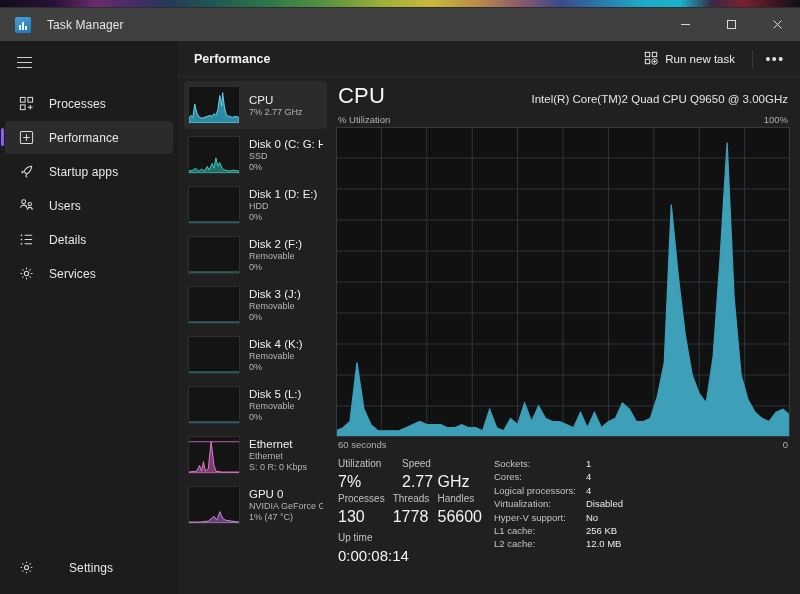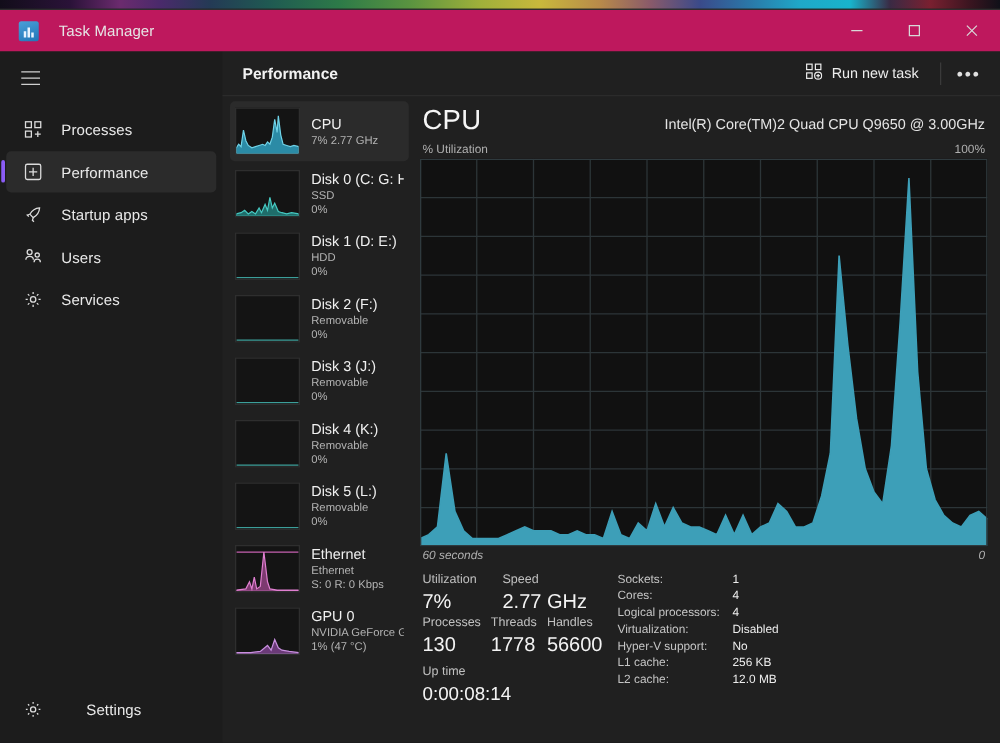--- a/index.html
+++ b/index.html
@@ -27,21 +27,21 @@
     position: absolute; left: 0; top: 7px;
     width: 800px; height: 587px;
     background: #1f1f1f;
     display: flex; flex-direction: column;
     border-top: 1px solid #2e2e2e;
   }
 
   
   #titlebar {
     height: 33px; flex: 0 0 33px;
-    background: #be185d;
+    background: #404040;
     display: flex; align-items: center;
     position: relative;
   }
   #app-icon {
     width: 16px; height: 16px; margin-left: 15px;
     background: linear-gradient(160deg,#4a9fd8,#2176b8);
     border-radius: 2px;
     display: flex; align-items: flex-end; justify-content: center;
     gap: 1px; padding-bottom: 3px;
   }
@@ -159,21 +159,21 @@
   #detail { flex: 1; min-width: 0; padding: 6px 10px 0 6px; display:flex; flex-direction:column; }
   #detail-head { display: flex; align-items: baseline; padding: 0 2px; }
   #cpu-title { font-size: 22px; color: #f5f5f5; letter-spacing: .2px; }
   #cpu-model { margin-left: auto; font-size: 11.5px; color: #e4e4e4; }
   #axis-top { display: flex; justify-content: space-between; margin-top: 5px; padding: 0 2px; }
   .axis-lbl { font-size: 9.5px; color: #b0b0b0; }
 
   #graph-wrap { position: relative; height: 310px; margin-top: 2px; }
   #graph { width: 100%; height: 100%; display: block; background: #111111; }
 
-  #axis-bot { display:flex; justify-content: space-between; padding: 2px 2px 0; font-style: italic; }
+  #axis-bot { display:flex; justify-content: space-between; padding: 2px 2px 0; }
 
   
   #stats { display: flex; margin-top: 7px; padding: 0 2px; }
   #stats-left { width: 152px; flex: 0 0 152px; }
   .srow { display: flex; }
   .scell { margin-right: 8px; }
   .scell.w1 { width: 56px; }
   .s-lbl { font-size: 10px; color: #c0c0c0; line-height: 14px; }
   .s-val { font-size: 16px; color: #f3f3f3; line-height: 21px; }
   .s-val.sm { font-size: 15px; }
@@ -266,20 +266,31 @@
             <svg width="15" height="15" viewBox="0 0 16 16" fill="none" stroke="currentColor" stroke-width="1.1">
               <circle cx="5" cy="4" r="2.1"></circle>
                 <path d="M1.8 10.5c0-1.8 1.4-2.9 3.2-2.9s3.2 1.1 3.2 2.9"></path>
               <circle cx="11.5" cy="6.5" r="1.8"></circle>
                 <path d="M8.8 12.6c0-1.6 1.2-2.6 2.7-2.6s2.7 1 2.7 2.6"></path>
             </svg>
           </span>
           <span class="nav-label">Users</span>
         </div>
 
+        <div class="nav-item">
+          <span class="nav-ico">
+            <svg width="15" height="15" viewBox="0 0 16 16" fill="none" stroke="currentColor" stroke-width="1.1">
+              <path d="M6 3.5h8M6 8h8M6 12.5h8"></path>
+              <circle cx="2.6" cy="3.5" r=".9" fill="currentColor" stroke="none"></circle>
+              <circle cx="2.6" cy="8" r=".9" fill="currentColor" stroke="none"></circle>
+              <circle cx="2.6" cy="12.5" r=".9" fill="currentColor" stroke="none"></circle>
+            </svg>
+          </span>
+          <span class="nav-label">Details</span>
+        </div>
 
         <div class="nav-item">
           <span class="nav-ico">
             <svg width="15" height="15" viewBox="0 0 16 16" fill="none" stroke="currentColor" stroke-width="1.1">
               <circle cx="8" cy="8" r="2.3"></circle>
               <path d="M8 1.6v1.8M8 12.6v1.8M1.6 8h1.8M12.6 8h1.8M3.5 3.5l1.3 1.3M11.2 11.2l1.3 1.3M12.5 3.5l-1.3 1.3M4.8 11.2l-1.3 1.3"></path>
             </svg>
           </span>
           <span class="nav-label">Services</span>
         </div>

